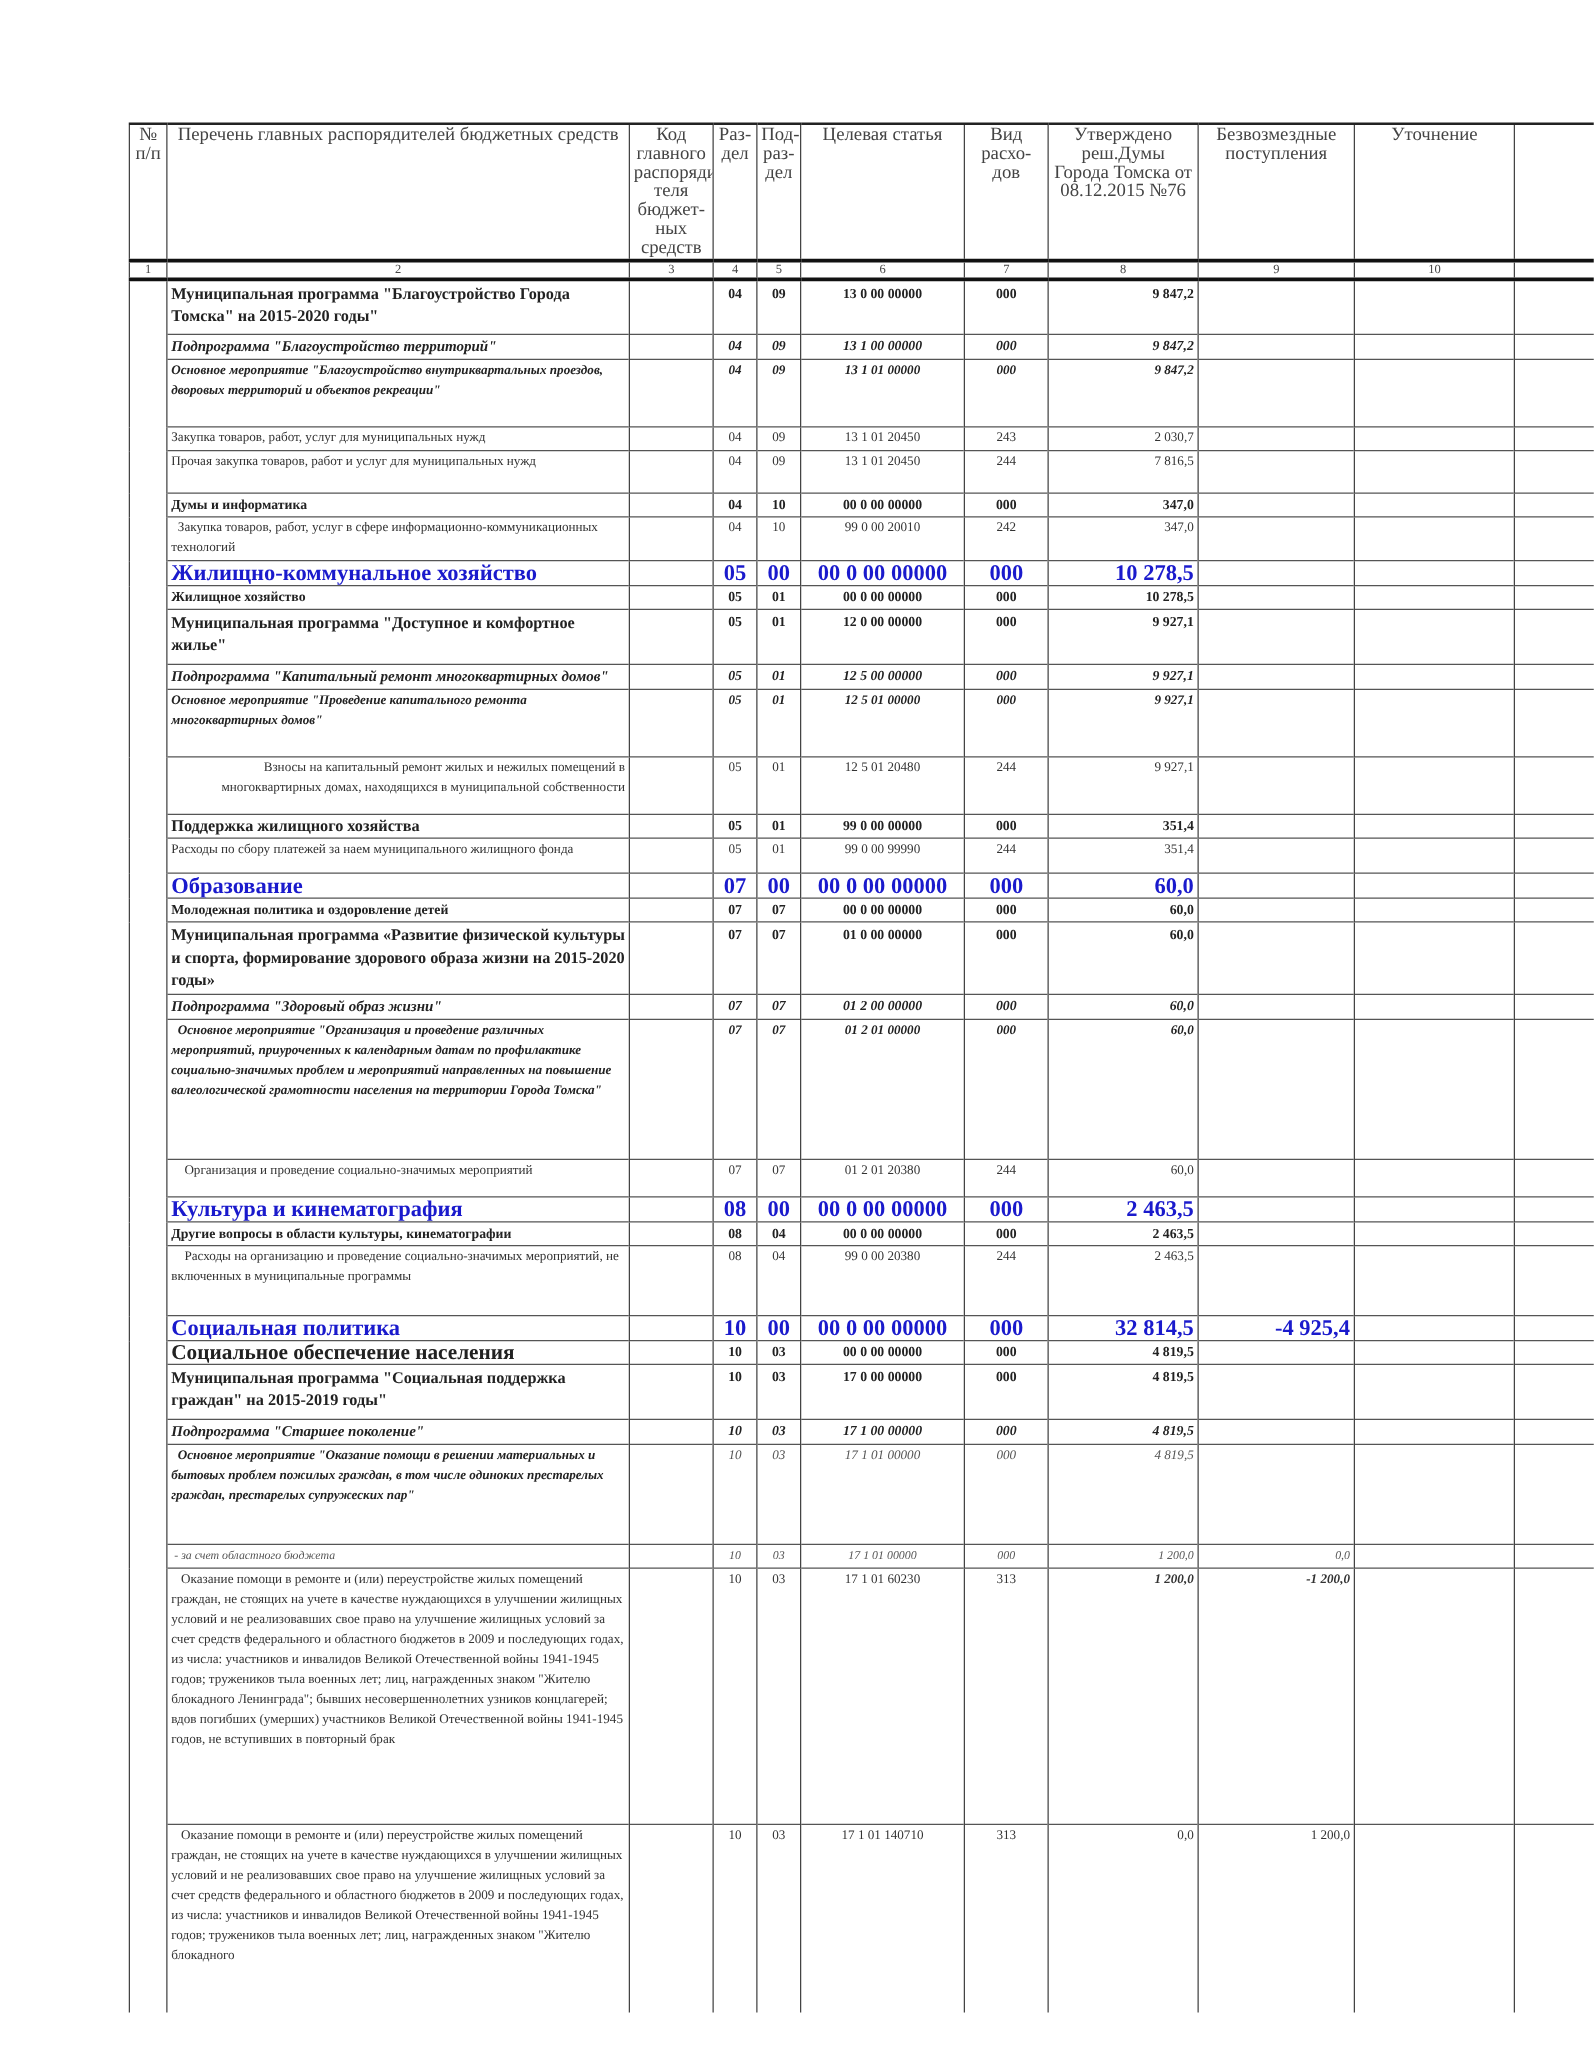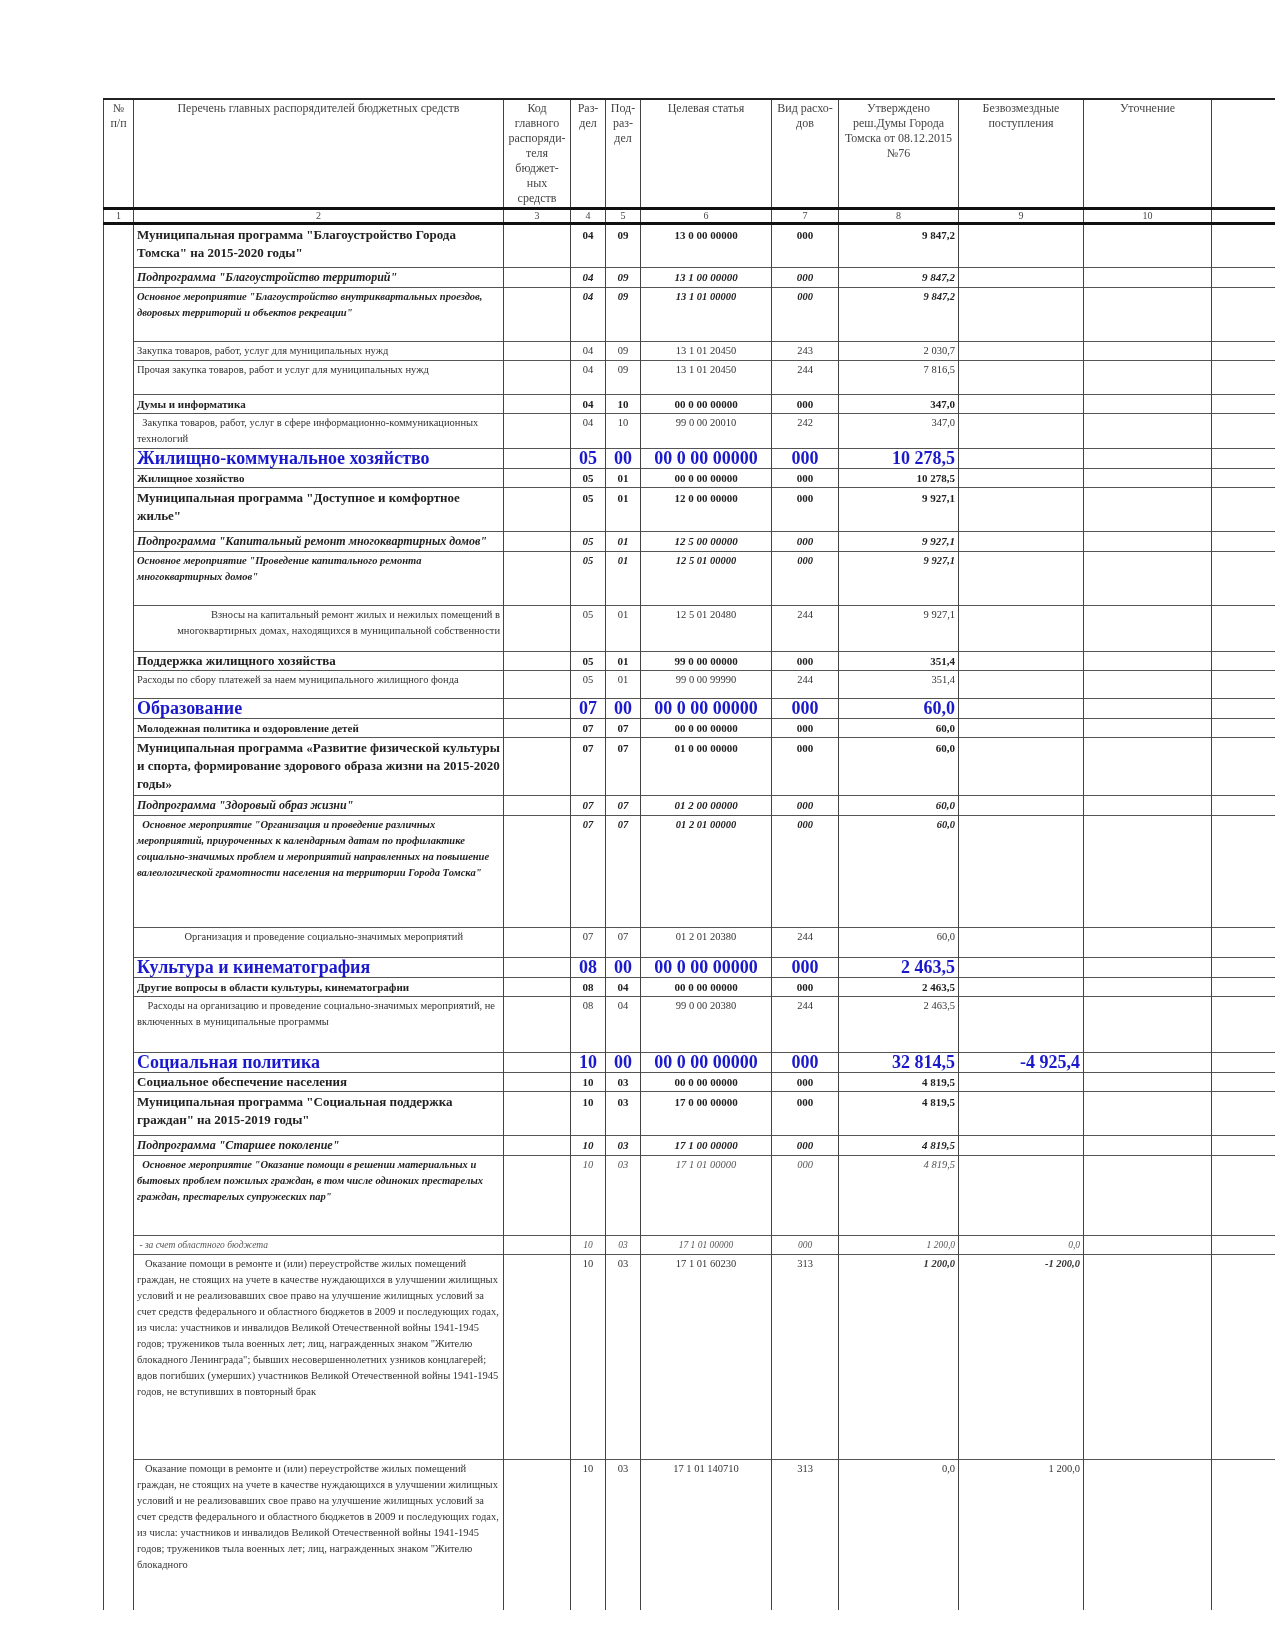--- a/index.html
+++ b/index.html
@@ -6,21 +6,21 @@
   body { width: 1275px; height: 1650px; position: relative; overflow: hidden;
          font-family: "Liberation Serif", "DejaVu Serif", serif; color: #222; }
   #sheet { position: absolute; left: 103px; top: 98px; width: 1180px; }
   table { border-collapse: collapse; table-layout: fixed; width: 1180px; }
   col.c1 { width: 30px; } col.c2 { width: 370px; } col.c3 { width: 67px; }
   col.c4 { width: 35px; } col.c5 { width: 35px; } col.c6 { width: 131px; }
   col.c7 { width: 67px; } col.c8 { width: 120px; } col.c9 { width: 125px; }
   col.c10 { width: 128px; } col.c11 { width: 72px; }
   td, th { border-left: 1.5px solid #444; border-right: 1.5px solid #444;
            padding: 1px 3px; vertical-align: top; font-size: 11px; line-height: 16px; overflow: hidden; }
-  thead th { font-weight: normal; font-size: 12px; line-height: 15px; color: #444; text-align: center;
+  thead th { font-weight: normal; font-size: 15px; line-height: 15px; color: #444; text-align: center;
              border-top: 2px solid #222; height: 82px; }
   tr.colnums td { border-top: 3px solid #111; border-bottom: 3px solid #111; text-align: center;
                   font-size: 10px; color: #444; height: 12px; line-height: 12px; padding: 0 3px; }
   tbody tr.r td { border-top: 1.5px solid #555; }
   td.num { text-align: center; }
   td.amt { text-align: right; }
   td.first { border-bottom: none; border-top: none !important; }
   tr.lv-section td { color: #1a1acc; font-weight: bold; font-size: 18px; line-height: 17px; }
   tr.lv-section td.name { font-family: "Liberation Serif", serif; }
   tr.lv-sub td { font-weight: bold; font-size: 11px; }
@@ -338,21 +338,21 @@
           <td class="num">07</td>
           <td class="num">01 2 01 00000</td>
           <td class="num">000</td>
           <td class="amt">60,0</td>
           <td class="amt"></td>
           <td class="amt"></td>
           <td></td>
         </tr>
         <tr class="r lv-item" style="height: 30px;">
           <td class="first"></td>
-          <td class="name" style="white-space: pre-wrap; text-align: center;">    Организация и проведение социально-значимых мероприятий</td>
+          <td class="name" style="white-space: pre-wrap;">    Организация и проведение социально-значимых мероприятий</td>
           <td class="num"></td>
           <td class="num">07</td>
           <td class="num">07</td>
           <td class="num">01 2 01 20380</td>
           <td class="num">244</td>
           <td class="amt">60,0</td>
           <td class="amt"></td>
           <td class="amt"></td>
           <td></td>
         </tr>
@@ -403,21 +403,21 @@
           <td class="num">00</td>
           <td class="num">00 0 00 00000</td>
           <td class="num">000</td>
           <td class="amt">32 814,5</td>
           <td class="amt">-4 925,4</td>
           <td class="amt"></td>
           <td></td>
         </tr>
         <tr class="r lv-sub" style="height: 17px;">
           <td class="first"></td>
-          <td class="name" style="white-space: pre-wrap; font-size: 13px;">Социальное обеспечение населения</td>
+          <td class="name" style="white-space: pre-wrap; font-size: 17px;">Социальное обеспечение населения</td>
           <td class="num"></td>
           <td class="num">10</td>
           <td class="num">03</td>
           <td class="num">00 0 00 00000</td>
           <td class="num">000</td>
           <td class="amt">4 819,5</td>
           <td class="amt"></td>
           <td class="amt"></td>
           <td></td>
         </tr>

